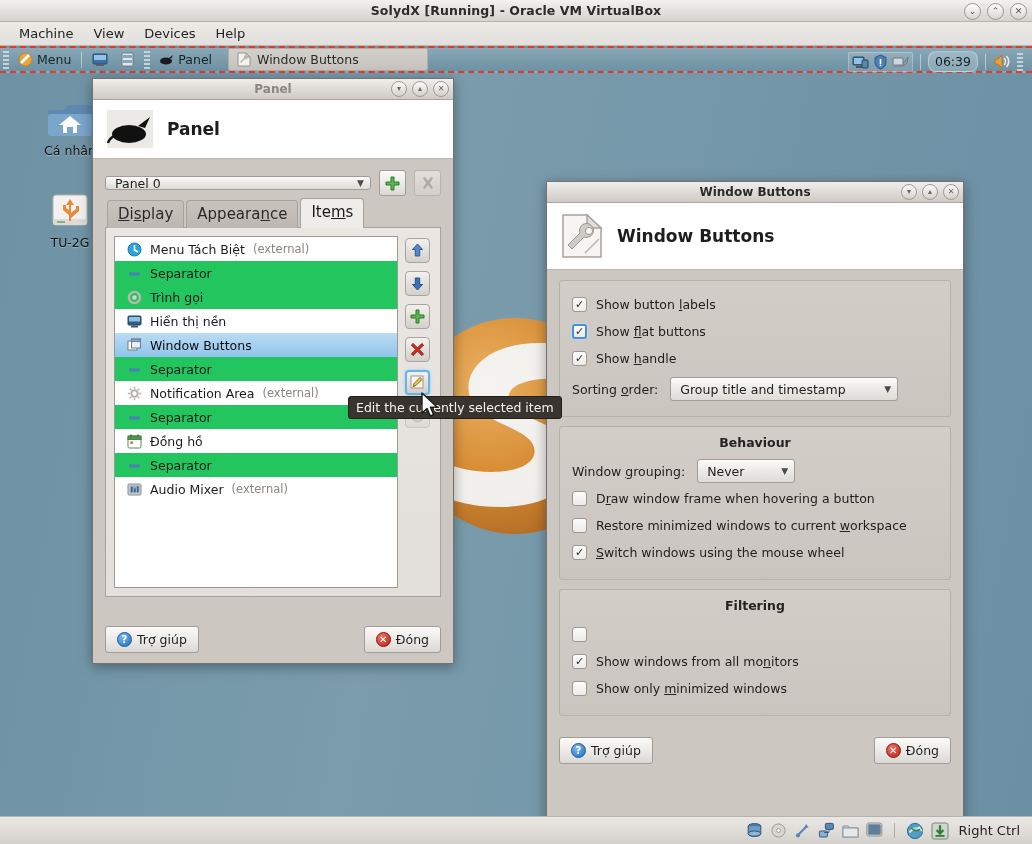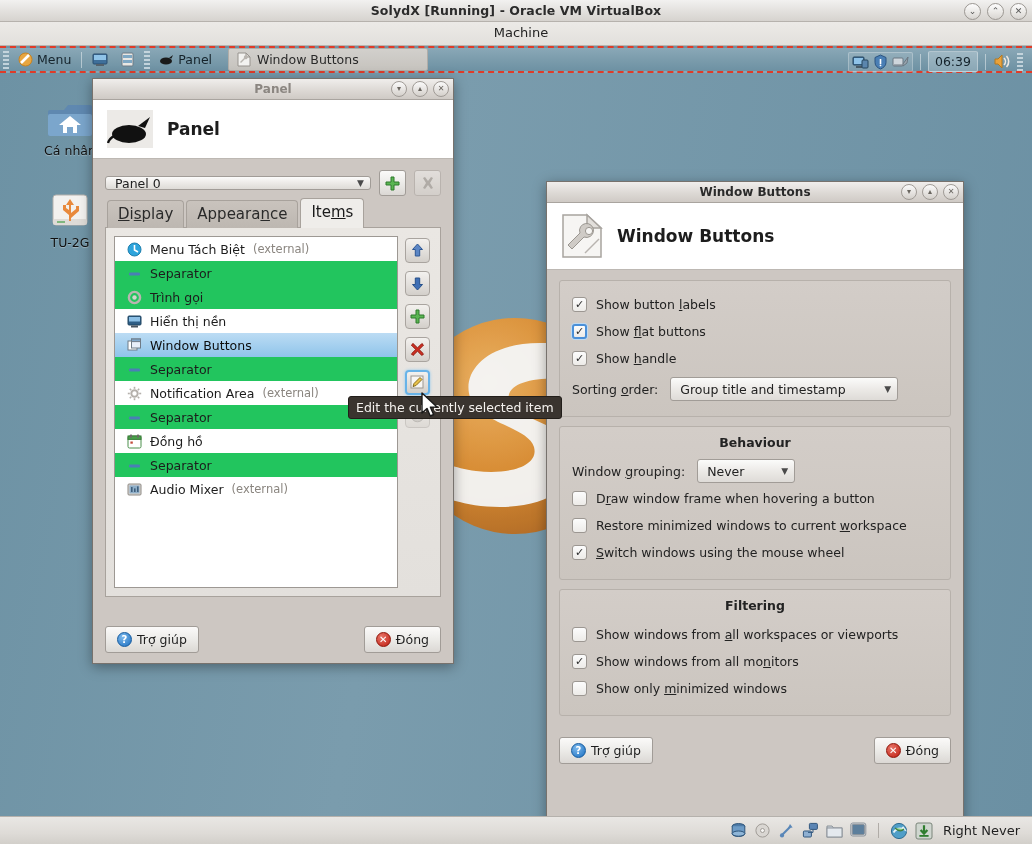--- a/index.html
+++ b/index.html
@@ -24,21 +24,21 @@
   .wbtn{
     width:17px; height:17px; border-radius:50%;
     background:linear-gradient(180deg,#fdfdfd 0%,#e8e6e3 60%,#d8d5d1 100%);
     border:1px solid #9b9792; display:flex; align-items:center; justify-content:center;
     font-size:9px; color:#555; line-height:1;
   }
   .vbox-menubar{
     position:absolute; left:0; top:22px; width:1032px; height:24px;
     background:linear-gradient(180deg,#eceae7 0%,#e2e0dc 100%);
     border-bottom:1px solid #b9b5b0;
-    display:flex; align-items:center; padding-left:10px; gap:2px;flex-direction:column;
+    display:flex; align-items:center; padding-left:10px; gap:2px;
   }
   .vbox-menu-item{ padding:3px 9px; font-size:13px; color:#232323; border-radius:2px; }
 
   
   .desktop{
     position:absolute; left:0; top:46px; width:1032px; height:770px;
     background:linear-gradient(100deg,#6d92a4 0%,#7a9cad 40%,#6b90a3 100%);
     overflow:hidden;
   }
   .logo-wrap{
@@ -62,21 +62,21 @@
     display:flex; align-items:center; gap:6px; height:23px; padding:0 8px; min-width:200px;
     background:linear-gradient(180deg,#d2d0cc 0%,#c6c3be 100%);
     border:1px solid #b0ada8; border-radius:2px; font-size:12.5px; color:#2a2a2a;
   }
   .tray{ position:absolute; right:6px; top:3px; display:flex; align-items:center; gap:3px; }
   .tray-box{ display:flex; align-items:center; gap:4px; padding:1px 3px;
      background:rgba(255,255,255,.12); border:1px solid rgba(255,255,255,.25); border-radius:2px;}
   .clock{
     font-size:12.5px; color:#14222a; padding:2px 6px;
     background:linear-gradient(180deg,#9fb8c4 0%,#8aa7b5 100%);
-    border:1px solid rgba(255,255,255,.35); border-radius:2px;
+    border:1px solid rgba(255,255,255,.35); border-radius:8px;
   }
 
   
   .dicon{ position:absolute; width:100px; text-align:center; color:#101010; font-size:12.5px;}
   .dicon .glyph{ height:46px; display:flex; align-items:flex-end; justify-content:center;}
   .dicon .lbl{ margin-top:3px; text-shadow:0 1px 1px rgba(255,255,255,.35); }
 
   
   .dlg{ position:absolute; background:#cdc7c2;
     border:1px solid #77726d; box-shadow:0 3px 12px rgba(0,0,0,.35); }
@@ -390,21 +390,20 @@
             <span class="chk">✓</span>
             <span class="chk-lbl"><span></span><span class="u">S</span><span>witch windows using the mouse wheel</span></span>
           </div>
         </div>
 
         <div class="group">
           <div class="group-title">Filtering</div>
 
           <div class="chk-row">
             <span class="chk"></span>
-            <span class="chk-lbl"><span>Show windows from </span><span class="u">a</span><span>ll workspaces or viewports</span></span>
           </div>
 
           <div class="chk-row">
             <span class="chk">✓</span>
             <span class="chk-lbl"><span>Show windows from all mo</span><span class="u">n</span><span>itors</span></span>
           </div>
 
           <div class="chk-row">
             <span class="chk"></span>
             <span class="chk-lbl"><span>Show only </span><span class="u">m</span><span>inimized windows</span></span>
@@ -669,16 +668,16 @@
     <svg width="18" height="18" viewBox="0 0 18 18">
       <circle cx="9" cy="9" r="7.6" fill="#4f9ec8" stroke="#2e6b90"></circle>
       <path d="M3.5 10.5 q4 -6 11 -3 l-2 -2.6" fill="none" stroke="#e6f2f8" stroke-width="1.8"></path>
       <path d="M5 6 q5 5 9 1" fill="#7fc97f" stroke="#3e7d3e" stroke-width="1.2"></path>
     </svg>
     <svg width="18" height="18" viewBox="0 0 18 18">
       <rect x="1" y="1" width="16" height="16" rx="2" fill="#cfd6cf" stroke="#7a857a"></rect>
       <path d="M9 3.2 v7 M5.6 8 l3.4 3.6 l3.4 -3.6" stroke="#2f7d2f" stroke-width="2.2" fill="none"></path>
       <rect x="4.4" y="13" width="9.2" height="1.8" fill="#2f7d2f"></rect>
     </svg>
-    <span class="sb-text">Right Never</span>
+    <span class="sb-text">Right Ctrl</span>
   </div>
 
 </div>
 
 </body></html>

